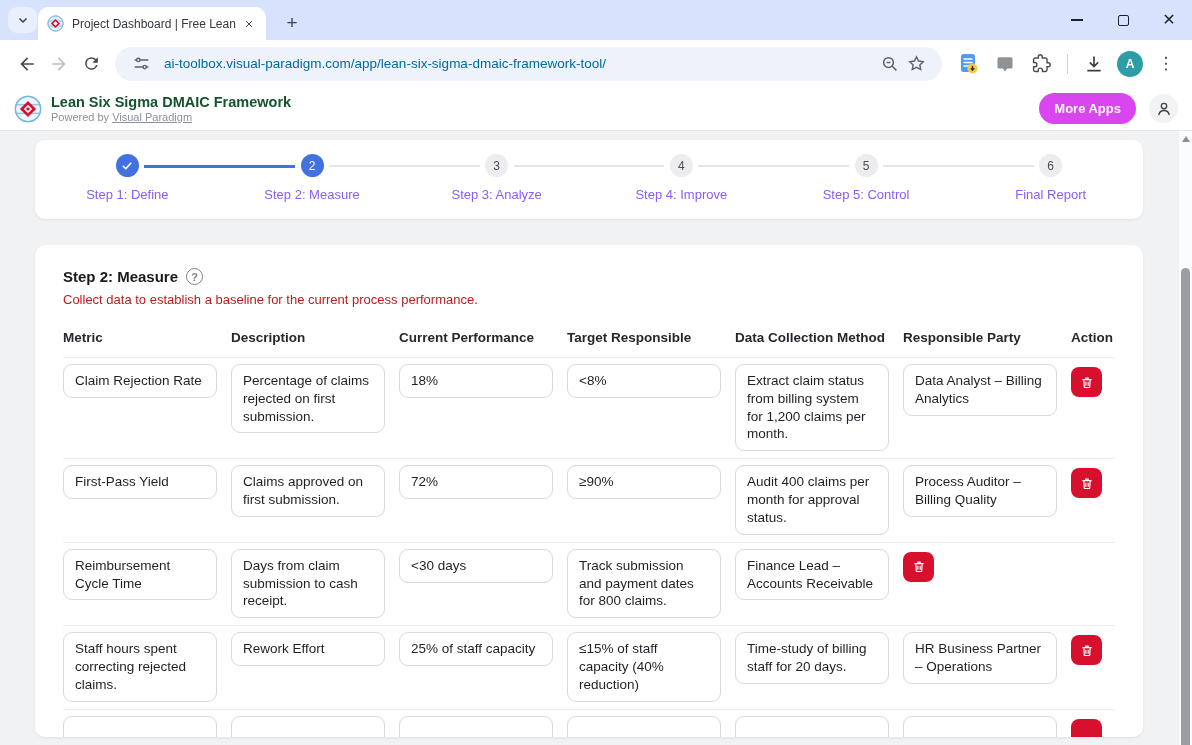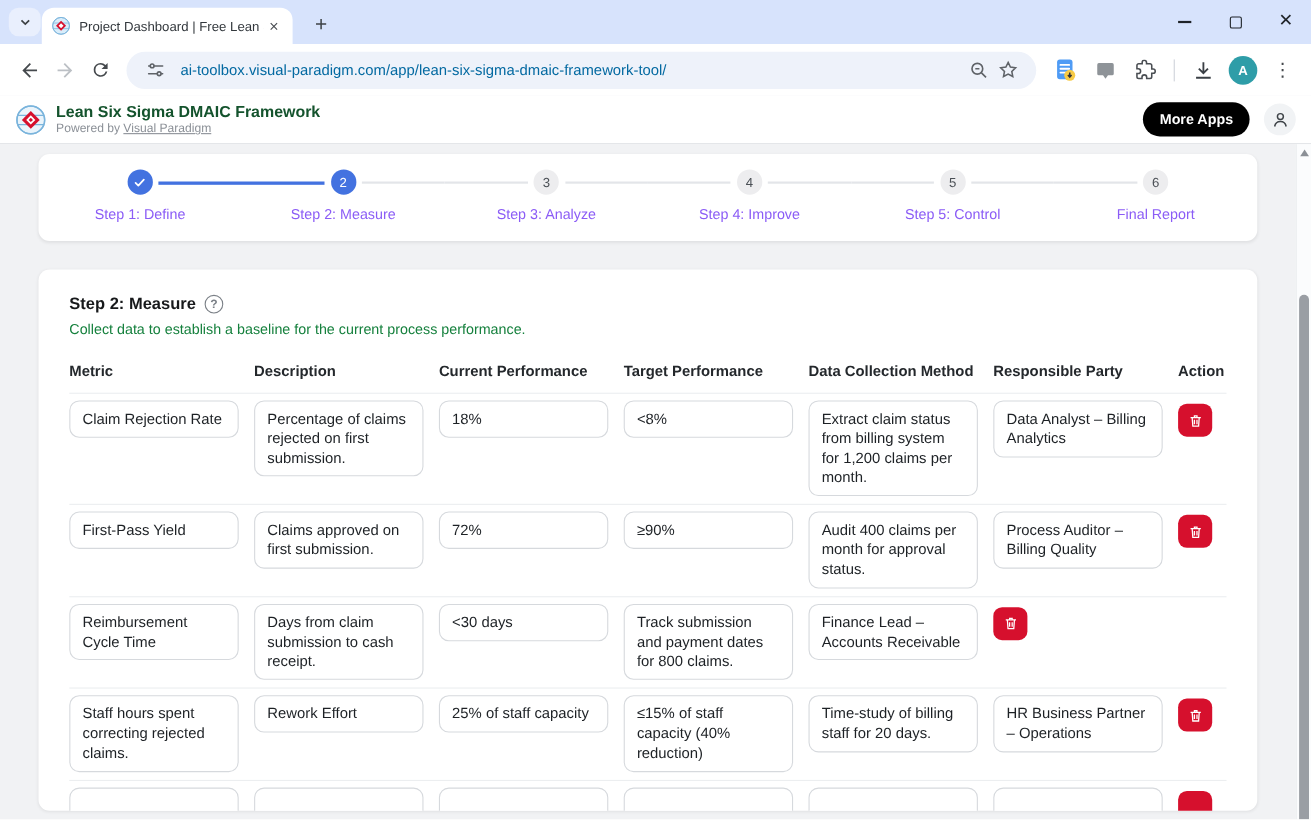--- a/index.html
+++ b/index.html
@@ -38,21 +38,21 @@
   .avatar { width:26px; height:26px; border-radius:50%; background:#2e9da8; color:#fff; font-size:12px;
             font-weight:bold; display:flex; align-items:center; justify-content:center; }
 
   
   .appheader { height:44px; background:#fff; border-bottom:1px solid #e4e6e9; display:flex;
                align-items:center; padding:0 14px; }
   .app-titles { margin-left:9px; }
   .app-title { font-size:14.5px; font-weight:bold; color:#14532d; line-height:1.2; }
   .powered { font-size:11px; color:#8b9097; }
   .powered a { color:#8b9097; text-decoration:underline; cursor:pointer; }
-  .more-apps { margin-left:auto; background:#000000; color:#fff; font-size:13px; font-weight:bold;
+  .more-apps { margin-left:auto; background:#d946ef; color:#fff; font-size:13px; font-weight:bold;
                border:none; padding:8px 15px; border-radius:17px; cursor:pointer; }
   .profile-btn { width:29px; height:29px; border-radius:50%; background:#f1f3f5; margin-left:13px;
                  display:flex; align-items:center; justify-content:center; cursor:pointer; }
 
   
   .content { position:absolute; top:131px; left:0; width:1178px; bottom:0; background:#f1f2f4; overflow:hidden; }
 
   
   .stepper-card { margin:9px 35px 0; height:79px; background:#fff; border-radius:10px;
                   box-shadow:0 1px 3px rgba(0,0,0,.07); display:flex; padding-top:14px; }
@@ -66,21 +66,21 @@
   .step.done .circle, .step.active .circle { background:#4372e0; color:#fff; }
   .slabel { margin-top:10px; font-size:13px; color:#8b5cf6; }
 
   
   .main-card { margin:26px 35px 0; height:492px; background:#fff; border-radius:10px;
                box-shadow:0 1px 3px rgba(0,0,0,.07); padding:23px 28px 0; overflow:hidden; }
   .card-title-row { display:flex; align-items:center; gap:8px; }
   .card-title { font-size:15px; font-weight:bold; color:#17191b; }
   .help-badge { width:17px; height:17px; border:1.5px solid #7b8087; border-radius:50%; color:#7b8087;
                 font-size:11px; font-weight:bold; display:flex; align-items:center; justify-content:center; }
-  .card-sub { margin-top:7px; font-size:13px; color:#15803d; }
+  .card-sub { margin-top:7px; font-size:13px; color:#b91c1c; }
 
   .table { margin-top:23px; }
   .thead, .trow { display:grid; grid-template-columns:154px 154px 154px 154px 154px 154px 1fr;
                   column-gap:14px; align-items:start; }
   .thead { padding-bottom:12px; border-bottom:1px solid #eceef0; }
   .th { font-size:13.5px; font-weight:bold; color:#24282c; }
   .trow { padding:6px 0 7px; border-bottom:1px solid #eceef0; }
   .trow.partial { border-bottom:none; }
   .cellbox { border:1px solid #d6d9dd; border-radius:9px; padding:7px 11px; font-size:13.5px;
              color:#1d2125; line-height:1.32; background:#fff; min-height:34px; cursor:text; }
@@ -293,21 +293,21 @@
         <span class="card-title">Step 2: Measure</span>
         <span class="help-badge">?</span>
       </div>
       <div class="card-sub">Collect data to establish a baseline for the current process performance.</div>
 
       <div class="table">
         <div class="thead">
           <div class="th">Metric</div>
           <div class="th">Description</div>
           <div class="th">Current Performance</div>
-          <div class="th">Target Performance</div>
+          <div class="th">Target Responsible</div>
           <div class="th">Data Collection Method</div>
           <div class="th">Responsible Party</div>
           <div class="th">Action</div>
         </div>
 
         <div class="trow">
           <div class="cellbox">Claim Rejection Rate</div>
           <div class="cellbox">Percentage of claims rejected on first submission.</div>
           <div class="cellbox">18%</div>
           <div class="cellbox">&lt;8%</div>

